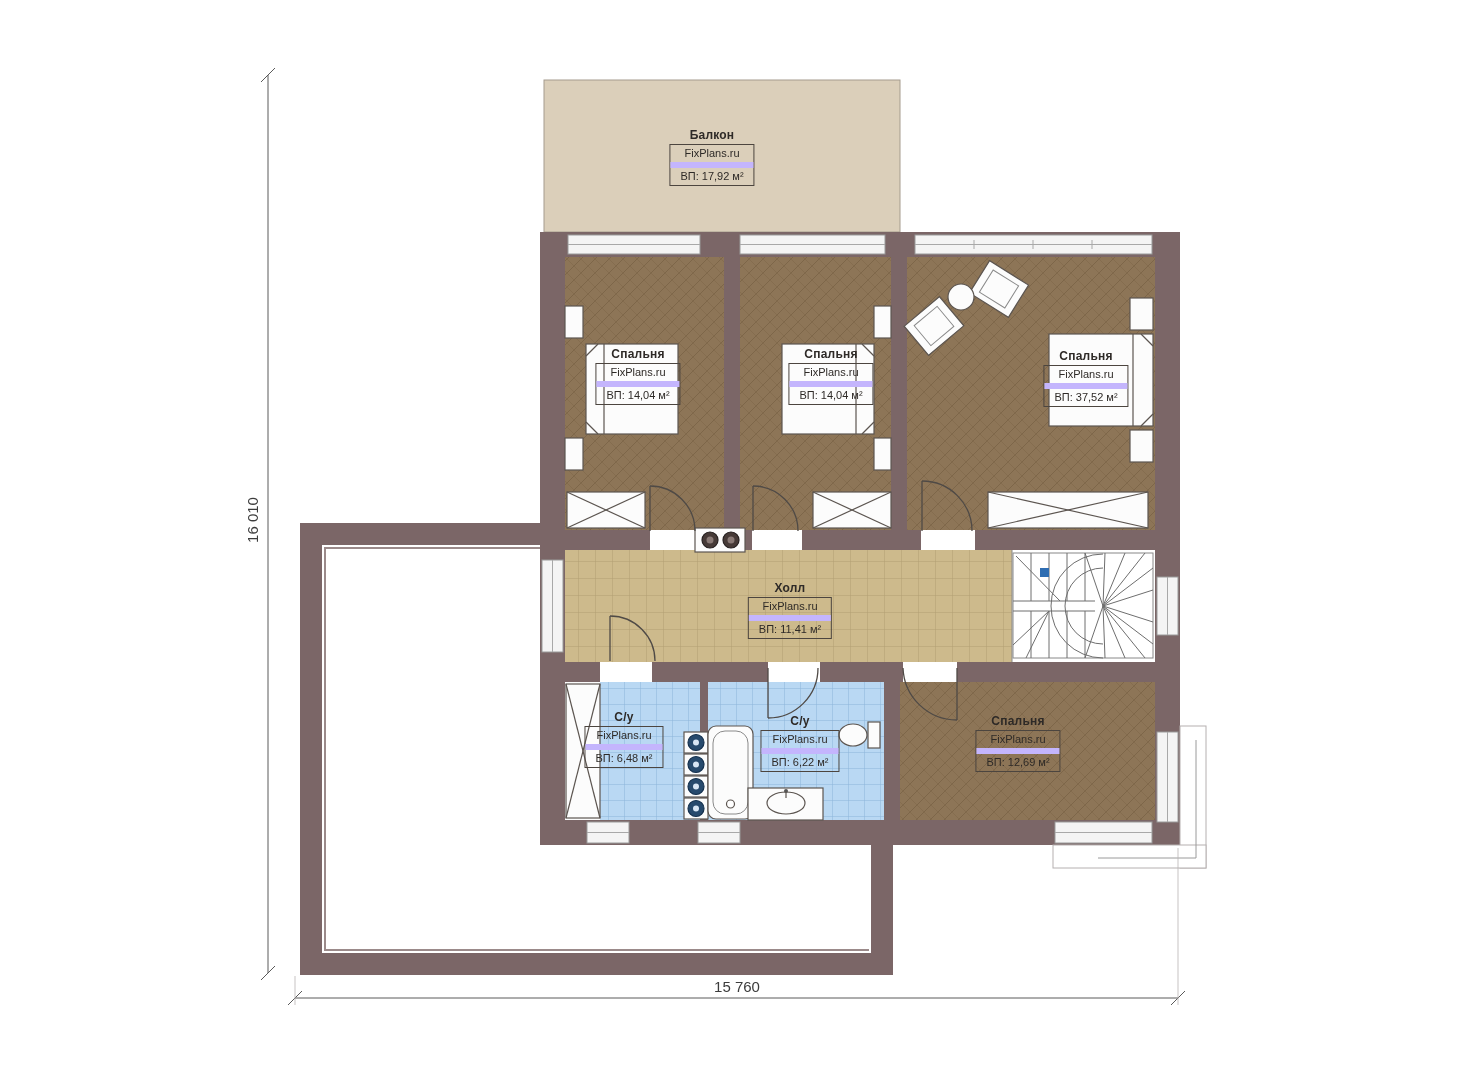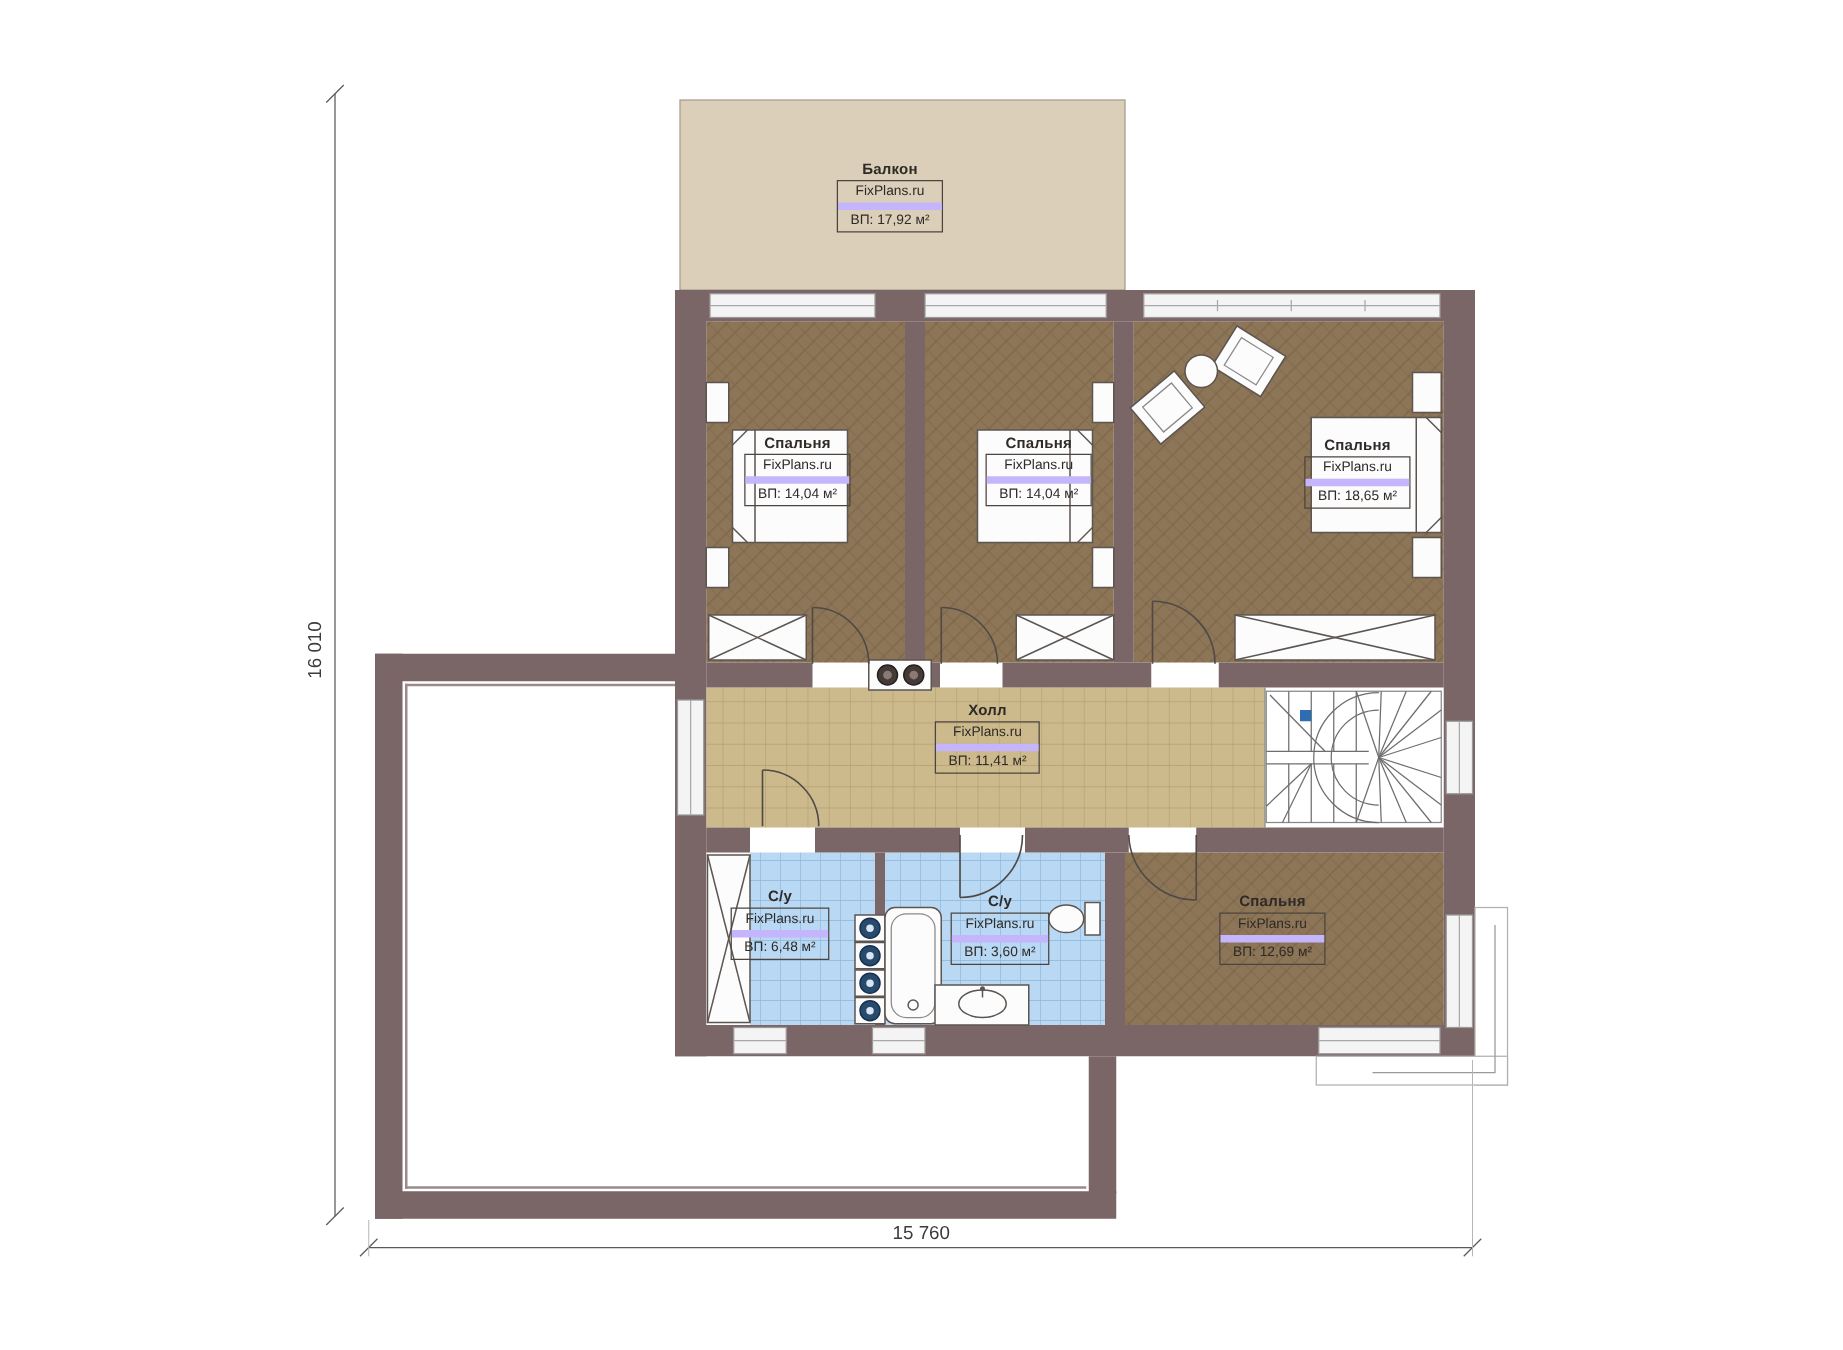--- a/index.html
+++ b/index.html
@@ -317,39 +317,39 @@
 
 <div class="room-label" style="left:831px;top:347px;">
   <div class="rl-name">Спальня</div>
   <div class="rl-box"><div class="rl-row">FixPlans.ru</div>
   <div class="rl-row">ВП: 14,04 м²</div></div>
 </div>
 
 <div class="room-label" style="left:1086px;top:349px;">
   <div class="rl-name">Спальня</div>
   <div class="rl-box"><div class="rl-row">FixPlans.ru</div>
-  <div class="rl-row">ВП: 18,65 м²</div></div>
-</div>
-
-<div class="room-label" style="left:790px;top:561px;">
+  <div class="rl-row">ВП: 37,52 м²</div></div>
+</div>
+
+<div class="room-label" style="left:790px;top:581px;">
   <div class="rl-name">Холл</div>
   <div class="rl-box"><div class="rl-row">FixPlans.ru</div>
   <div class="rl-row">ВП: 11,41 м²</div></div>
 </div>
 
 <div class="room-label" style="left:624px;top:710px;">
   <div class="rl-name">С/у</div>
   <div class="rl-box"><div class="rl-row">FixPlans.ru</div>
   <div class="rl-row">ВП: 6,48 м²</div></div>
 </div>
 
 <div class="room-label" style="left:800px;top:714px;">
   <div class="rl-name">С/у</div>
   <div class="rl-box"><div class="rl-row">FixPlans.ru</div>
-  <div class="rl-row">ВП: 3,60 м²</div></div>
+  <div class="rl-row">ВП: 6,22 м²</div></div>
 </div>
 
 <div class="room-label" style="left:1018px;top:714px;">
   <div class="rl-name">Спальня</div>
   <div class="rl-box"><div class="rl-row">FixPlans.ru</div>
   <div class="rl-row">ВП: 12,69 м²</div></div>
 </div>
 
 <div class="dim-label vertical" style="left:252px;top:520px;">16 010</div>
 <div class="dim-label horizontal" style="left:737px;top:978px;">15 760</div>

